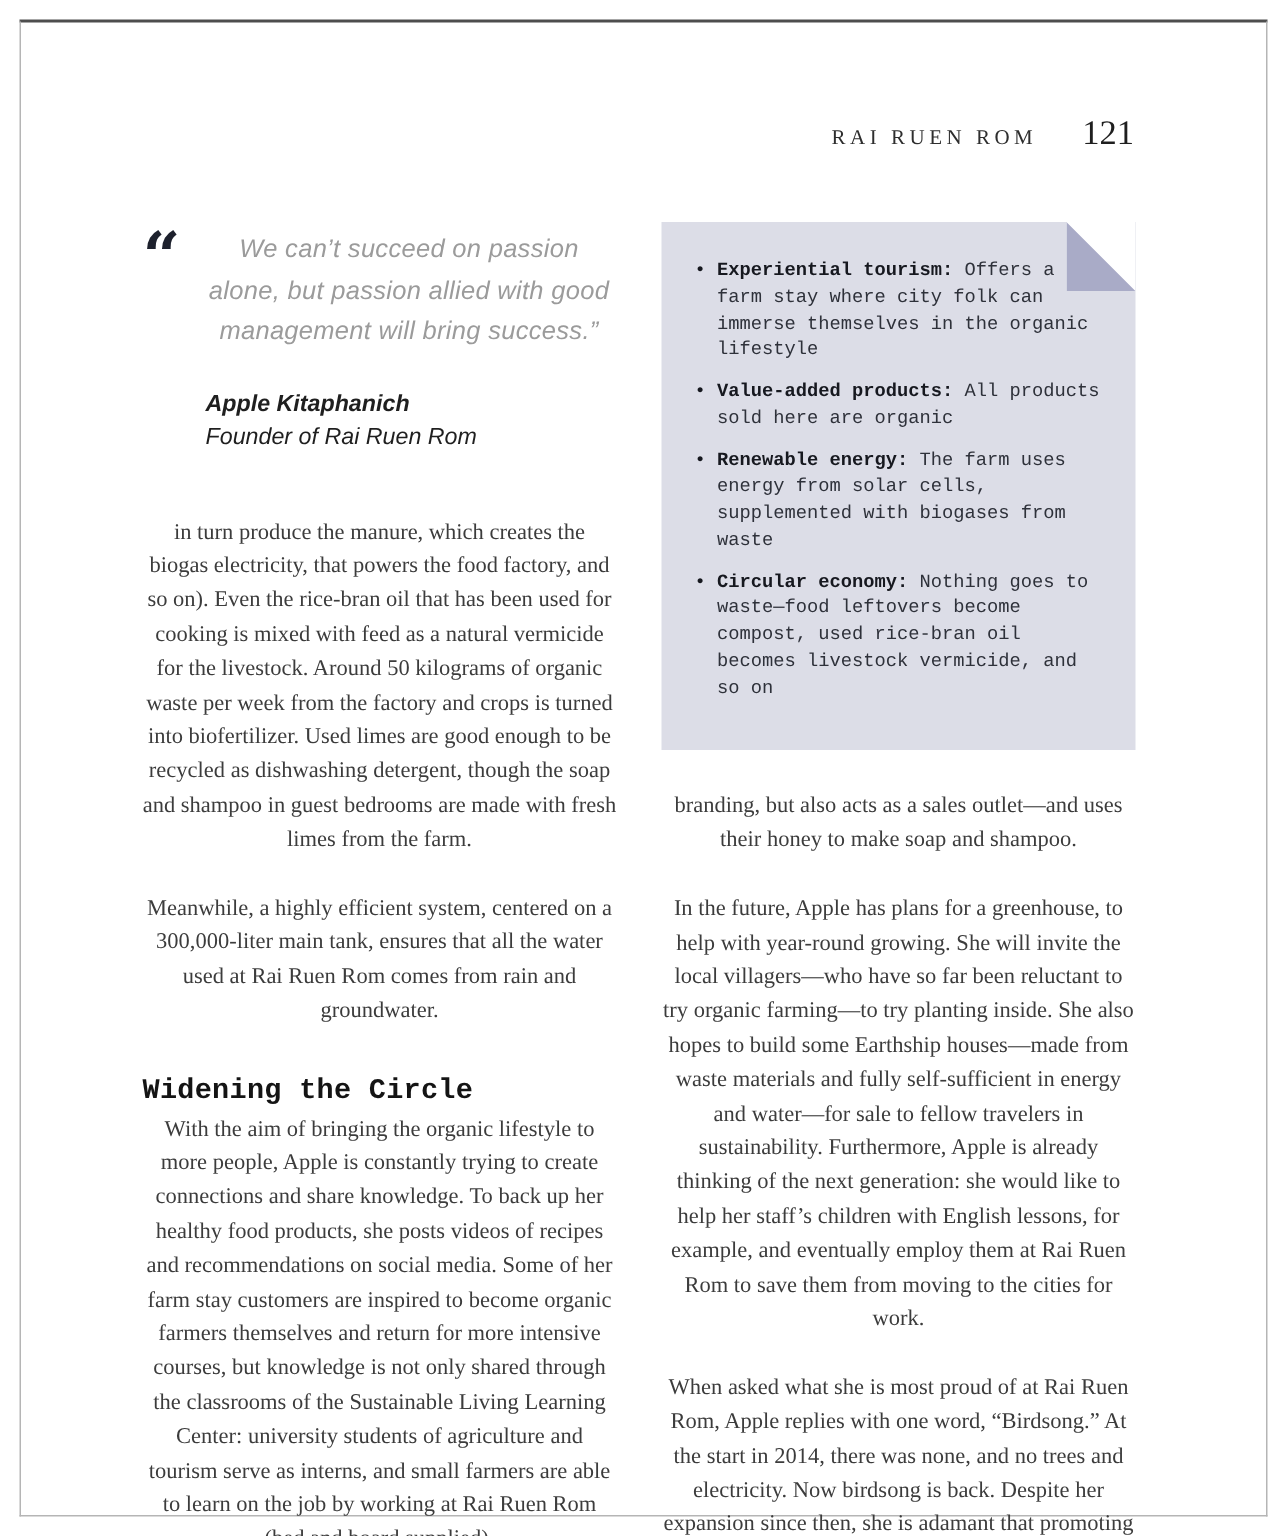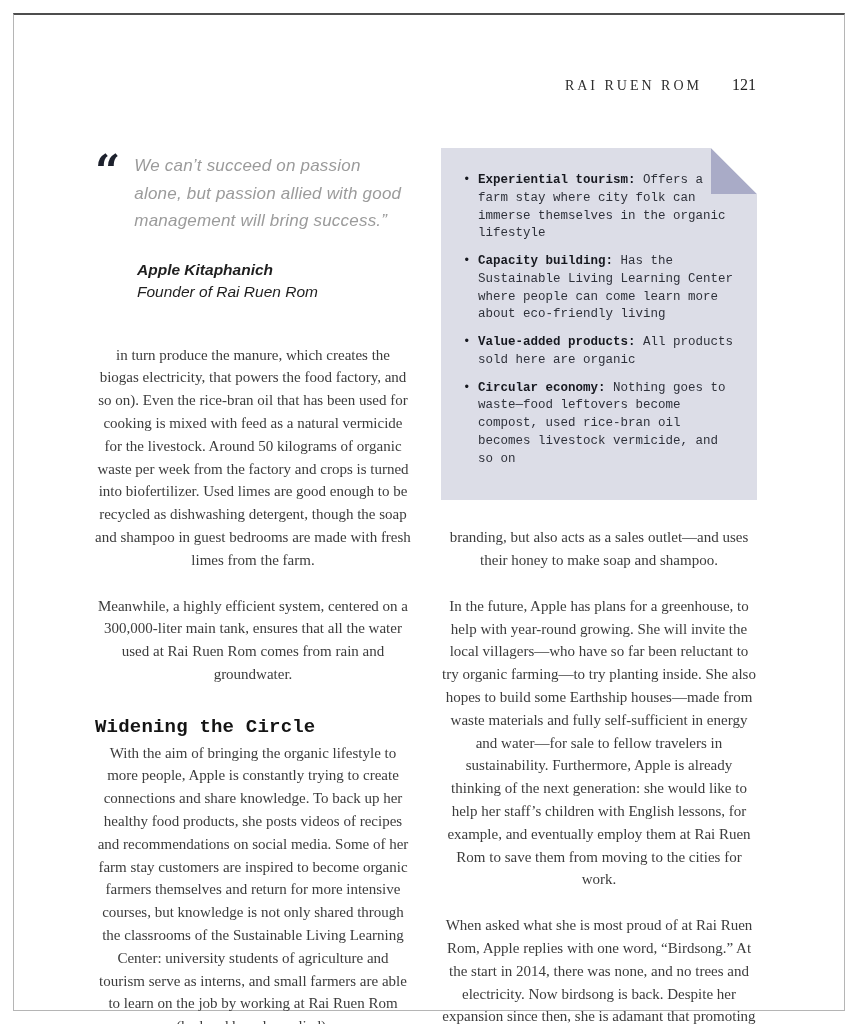--- a/index.html
+++ b/index.html
@@ -8,31 +8,31 @@
   }
   *{box-sizing:border-box; margin:0; padding:0;}
   html,body{width:858px; height:1024px; background:#fff;}
   body{font-family:"Liberation Serif", serif; position:relative; overflow:hidden;}
 
   .page-frame{position:absolute; left:13px; top:13px; right:13px; bottom:13px;
     border:1px solid var(--frame); border-top:2px solid var(--frame_top); background:#fff;}
 
   .header{position:absolute; top:76px; right:102px; display:flex; align-items:baseline; gap:30px;}
   .header-title{font-size:14px; letter-spacing:3px; color:#2e2e2e; font-family:"Liberation Serif", serif;}
-  .page-number{font-size:16px; color:#1f1f1f; font-family:"Liberation Serif", serif;}
+  .page-number{font-size:23px; color:#1f1f1f; font-family:"Liberation Serif", serif;}
 
   .columns{position:absolute; top:148px; left:95px; width:662px; display:flex; gap:30px;}
   .col{flex:1 1 0; min-width:0;}
 
   
   .quote-block{display:flex; gap:14px; padding-top:4px;}
   .quote-mark{font-family:"DejaVu Serif", serif; font-weight:bold; font-size:44px;
     line-height:0.9; color:var(--quote_mark); flex:0 0 auto;}
   .quote-text{font-family:"Liberation Sans", sans-serif; font-style:italic; font-size:17px;
-    line-height:1.62; color:var(--quote_text); letter-spacing:0.2px;}
+    line-height:1.62; color:var(--quote_text); letter-spacing:0.2px;text-align:center;}
   .quote-attrib{margin:24px 0 0 42px; font-family:"Liberation Sans", sans-serif; font-style:italic;
     font-size:15.5px; line-height:1.45; color:#1f1f1f;}
   .quote-author{font-weight:bold;}
 
   
   .body-copy{margin-top:40px;}
   .body-copy p, .right-copy p{font-size:15px; line-height:1.52; color:var(--body_text);
     margin-bottom:23px; text-align:center;}
   .section-heading{font-family:Liberation Mono, monospace; font-weight:bold; font-size:19px;
     color:var(--heading); margin:30px 0 4px 0; letter-spacing:0.2px;}
@@ -89,22 +89,22 @@
     </div>
   </div>
 
   <div class="col">
 
     <div class="bcg-box">
       <div class="dogear-fold"></div>
       <div class="dogear-cut"></div>
       <ul class="bcg-list">
         <li><span class="bcg-lead">Experiential tourism:</span> <span>Offers a farm stay where city folk can immerse themselves in the organic lifestyle</span></li>
-        <li><span class="bcg-lead">Capacity building:</span> <span>Has the Sustainable Living Learning Center where people can come learn more about eco-friendly living</span></li>
         <li><span class="bcg-lead">Value-added products:</span> <span>All products sold here are organic</span></li>
+        <li><span class="bcg-lead">Renewable energy:</span> <span>The farm uses energy from solar cells, supplemented with biogases from waste</span></li>
         <li><span class="bcg-lead">Circular economy:</span> <span>Nothing goes to waste—food leftovers become compost, used rice-bran oil becomes livestock vermicide, and so on</span></li>
       </ul>
     </div>
 
     <div class="right-copy">
       <p>branding, but also acts as a sales outlet—and uses their honey to make soap and shampoo.</p>
       <p>In the future, Apple has plans for a greenhouse, to help with year-round growing. She will invite the local villagers—who have so far been reluctant to try organic farming—to try planting inside. She also hopes to build some Earthship houses—made from waste materials and fully self-sufficient in energy and water—for sale to fellow travelers in sustainability. Furthermore, Apple is already thinking of the next generation: she would like to help her staff’s children with English lessons, for example, and eventually employ them at Rai Ruen Rom to save them from moving to the cities for work.</p>
       <p>When asked what she is most proud of at Rai Ruen Rom, Apple replies with one word, “Birdsong.” At the start in 2014, there was none, and no trees and electricity. Now birdsong is back. Despite her expansion since then, she is adamant that promoting sustainability remains central to her mission. There are still challenges ahead—so far, only half of her packaging is biodegradable, for example, due to difficulties in sourcing high-quality items that match the needs of her products. But you would not bet against her—as she exclaimed, “We’re not just doing it for fun. We’re making a statement here.”</p>
     </div>
 

